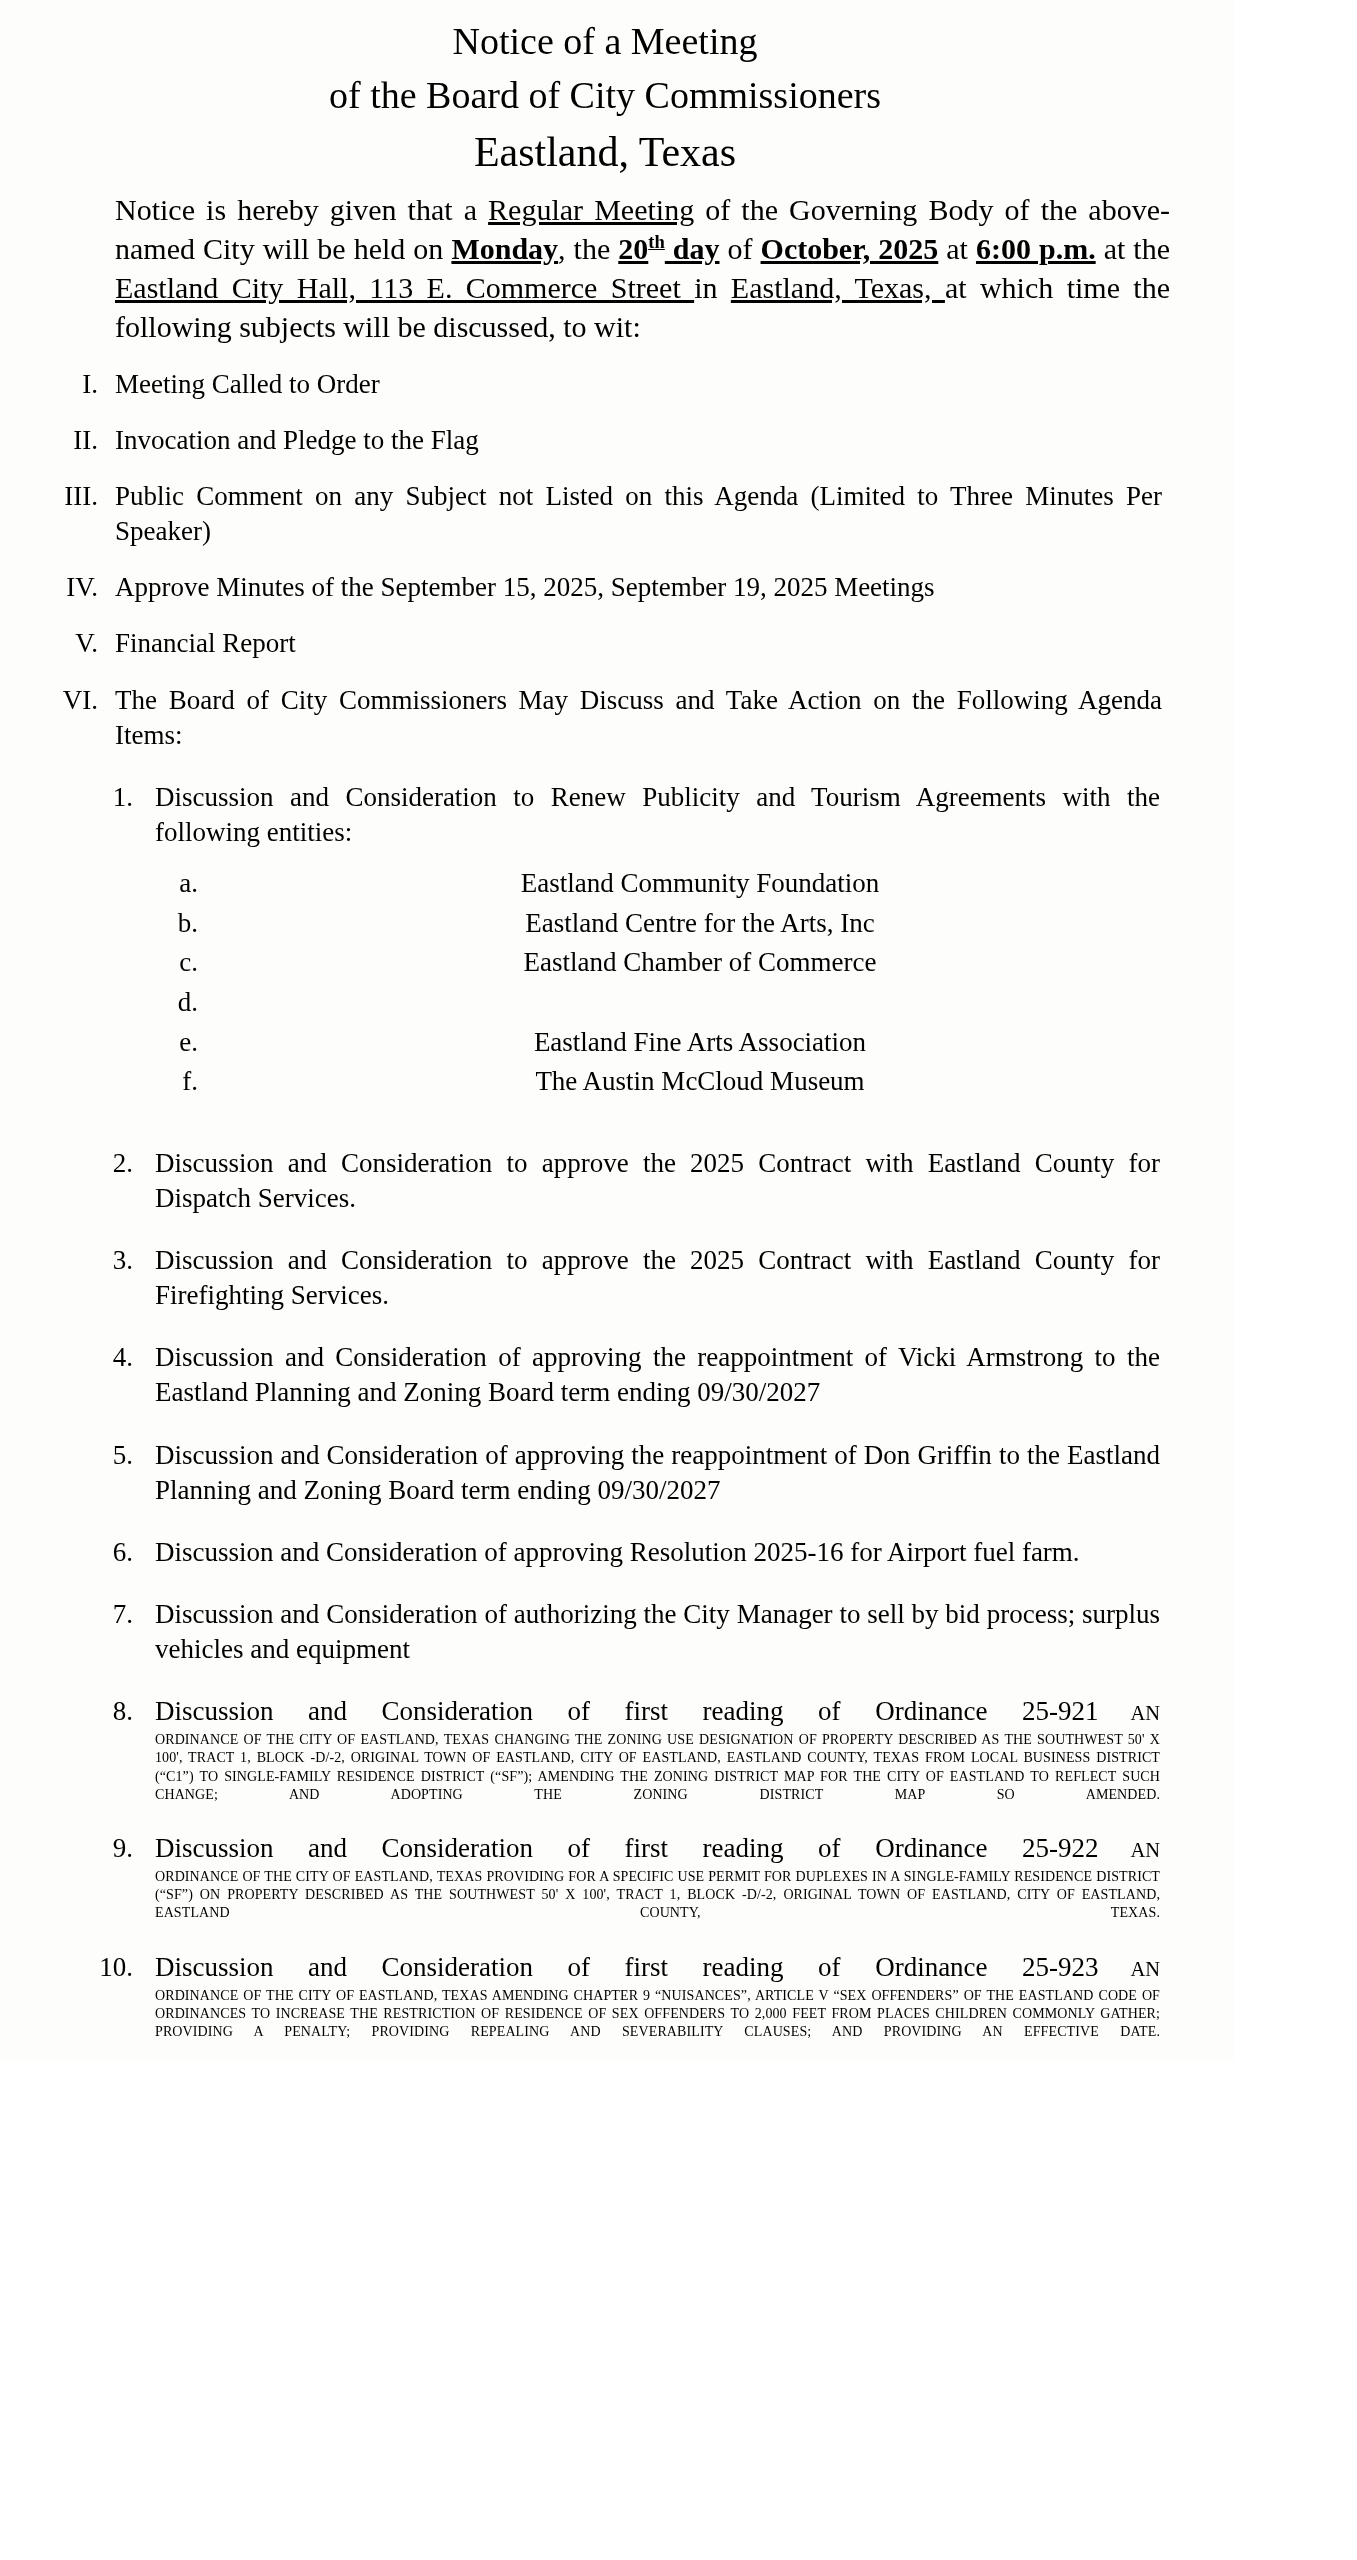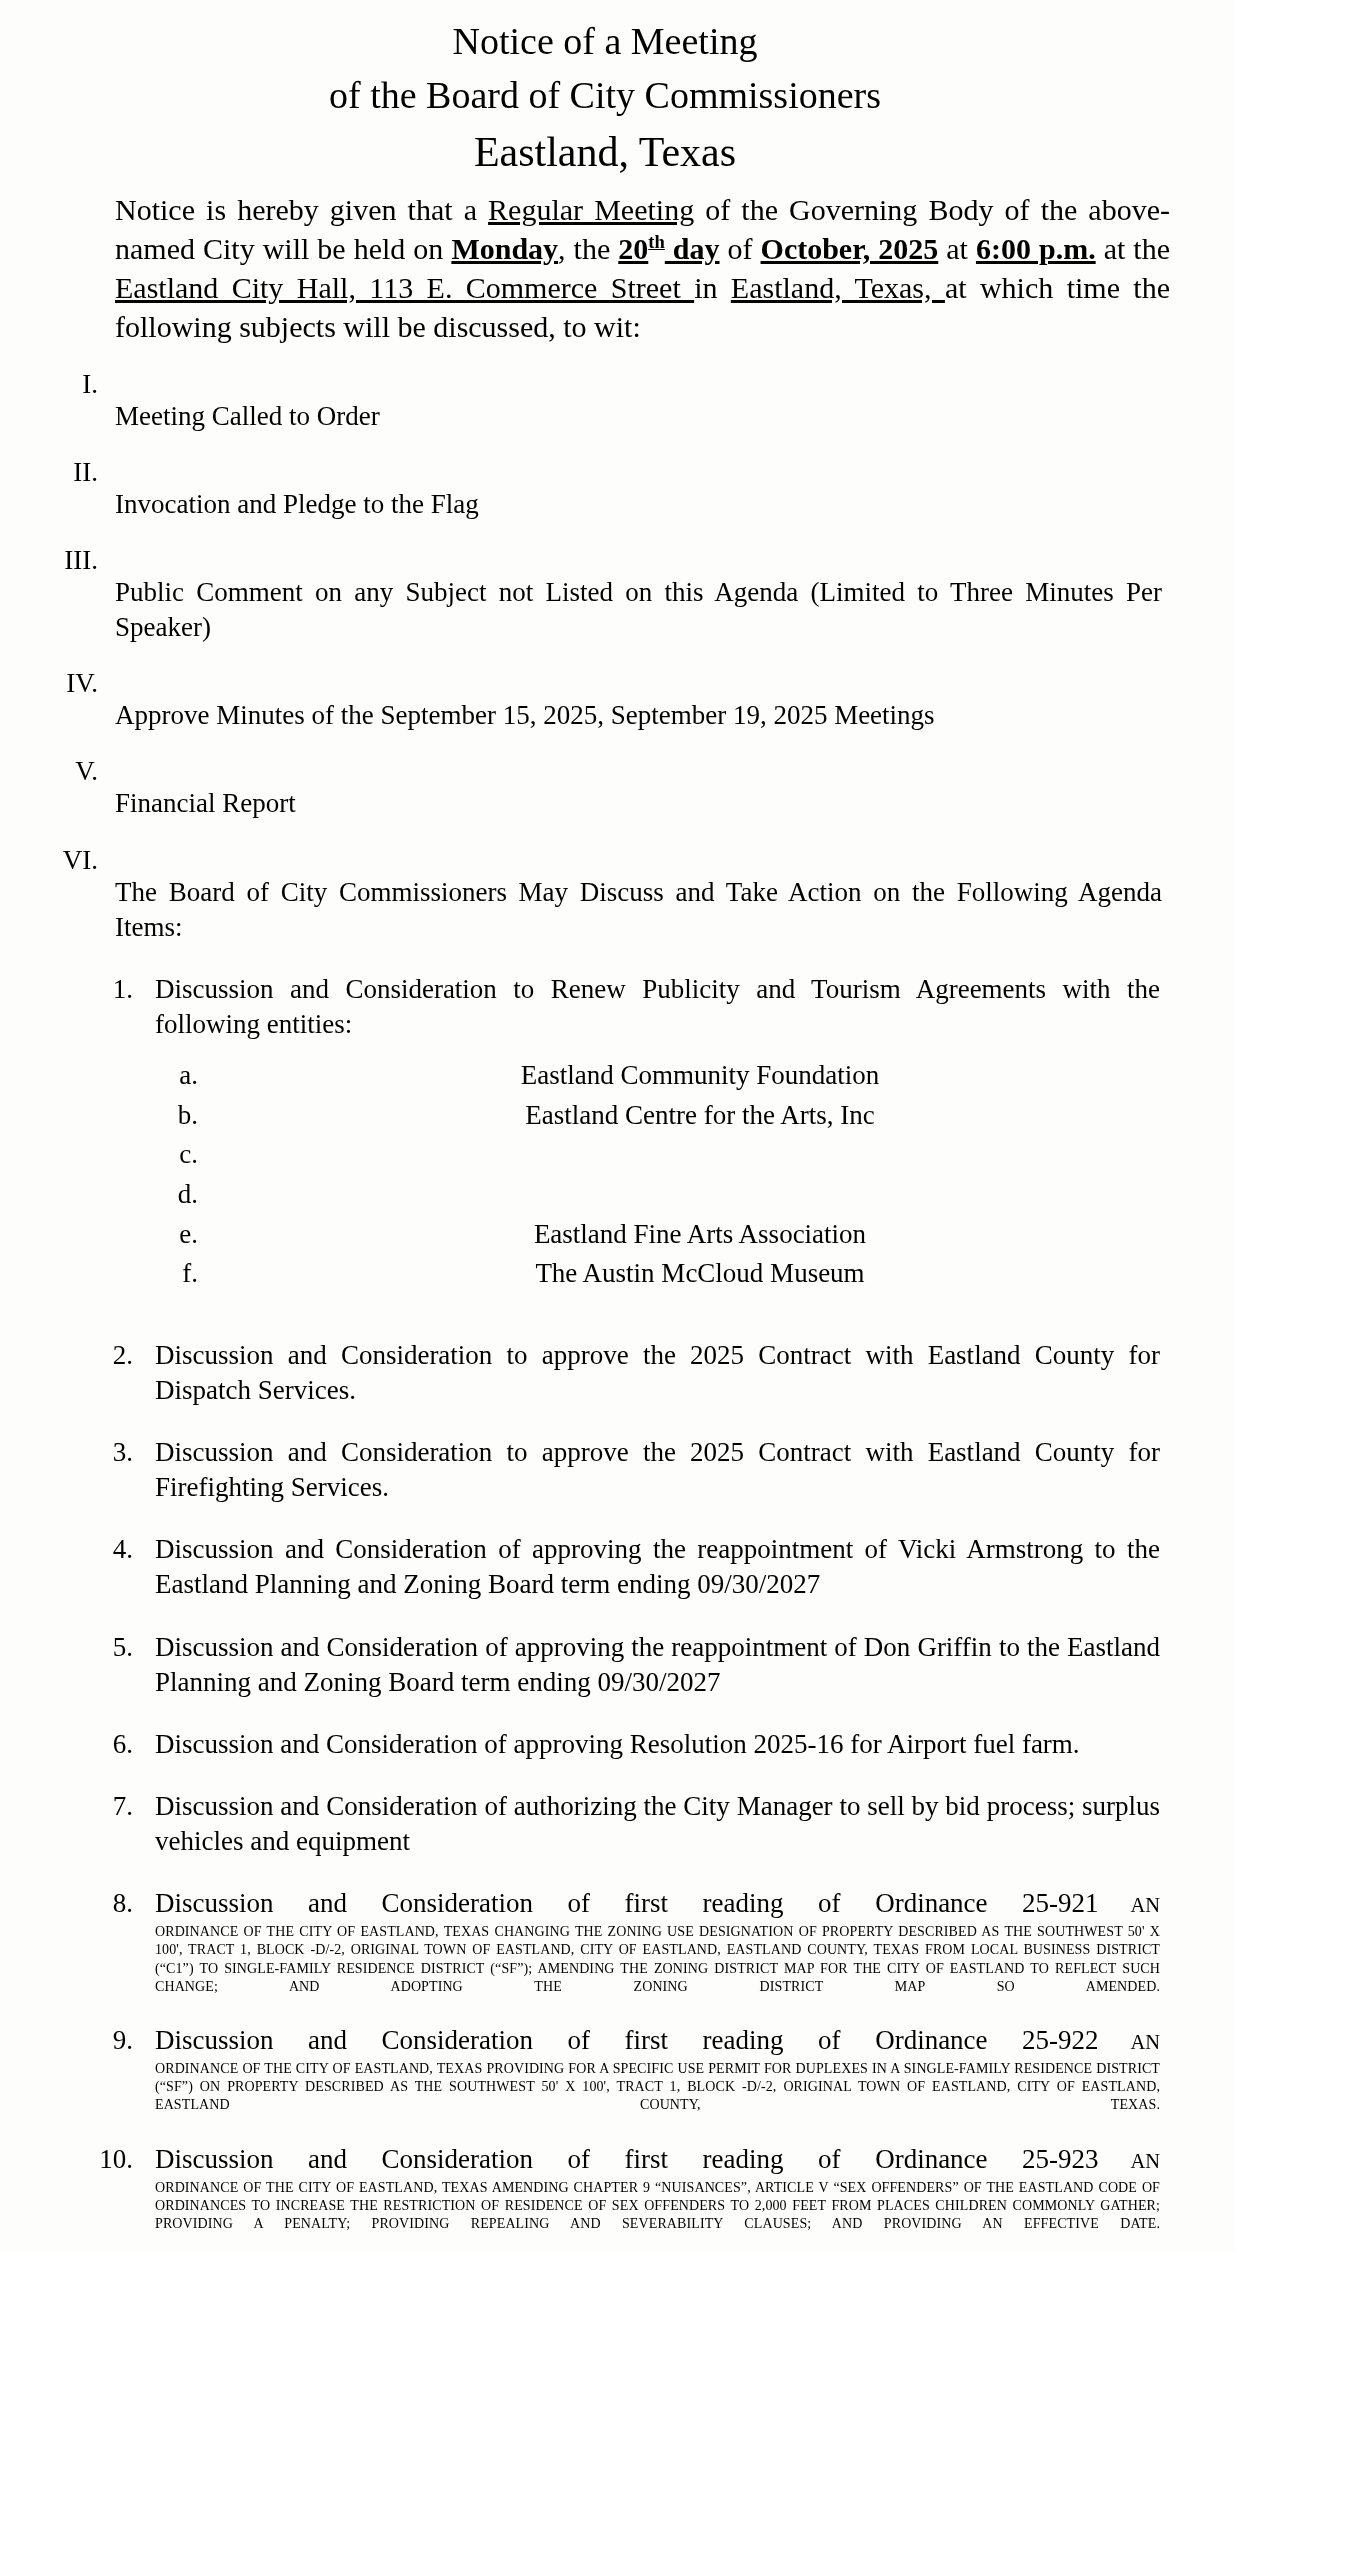--- a/index.html
+++ b/index.html
@@ -59,21 +59,20 @@
     width: 85px;
     min-width: 85px;
     text-align: right;
     padding-right: 17px;
     box-sizing: border-box;
   }
   .roman-text {
     flex: 1;
     text-align: justify;
     padding-right: 18px;
-    margin-top: 32px;
   }
 
   
   .num-item {
     display: flex;
     margin-top: 27px;
     font-size: 27px;
     line-height: 1.30;
   }
   .num-marker {
@@ -175,20 +174,21 @@
     <div class="letter-item">
       <div class="letter-marker">a.</div>
       <div class="letter-text">Eastland Community Foundation</div>
     </div>
     <div class="letter-item">
       <div class="letter-marker">b.</div>
       <div class="letter-text">Eastland Centre for the Arts, Inc</div>
     </div>
     <div class="letter-item">
       <div class="letter-marker">c.</div>
+      <div class="letter-text">Eastland Chamber of Commerce</div>
     </div>
     <div class="letter-item">
       <div class="letter-marker">d.</div>
     </div>
     <div class="letter-item">
       <div class="letter-marker">e.</div>
       <div class="letter-text">Eastland Fine Arts Association</div>
     </div>
     <div class="letter-item">
       <div class="letter-marker">f.</div>

